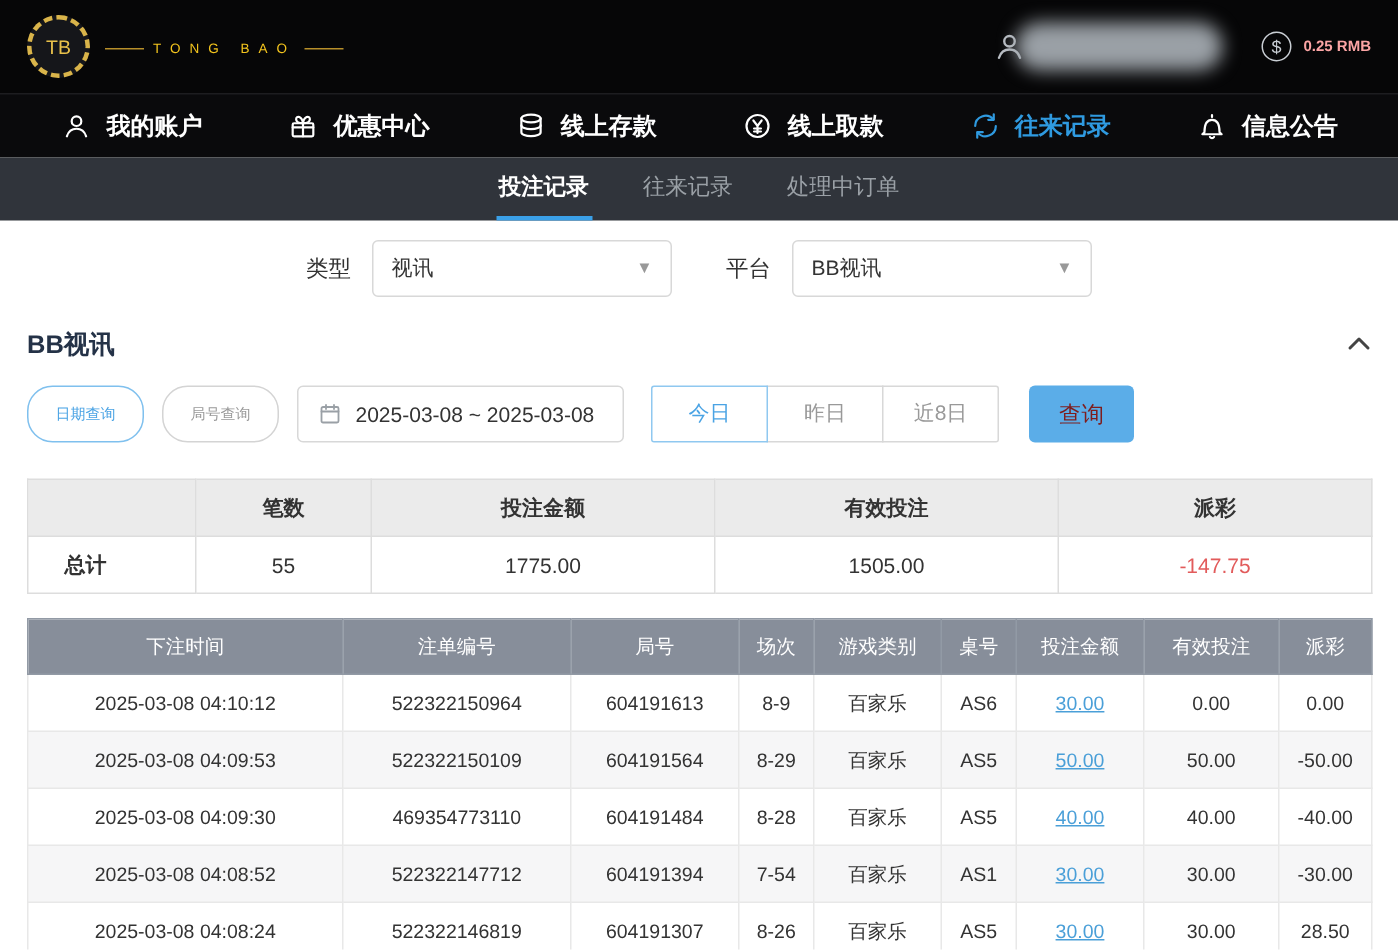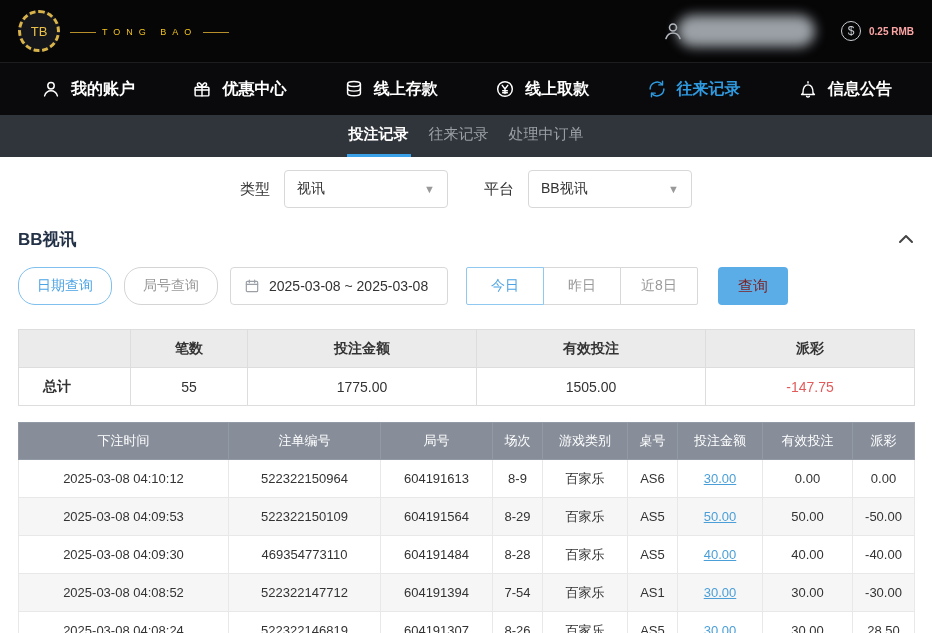--- a/index.html
+++ b/index.html
@@ -18,49 +18,49 @@
   .logo-en .line { width:26px; height:1px; background:#b78f2a; }
   .header-right { margin-left:auto; display:flex; align-items:center; gap:26px; }
   .user-area { display:flex; align-items:center; }
   .blur-pill { width:138px; height:32px; border-radius:16px; background:#9aa0a6; filter:blur(6px); margin-left:-8px; }
   .balance { display:flex; align-items:center; gap:8px; }
   .coin-icon { width:20px; height:20px; border-radius:50%; border:1.5px solid #c9ced4; color:#c9ced4;
     font-size:12px; display:flex; align-items:center; justify-content:center; }
   .balance-text { color:#fca5a5; font-size:10px; font-weight:bold; }
 
   
-  .main-nav { height:53px; background:#0a0a0c; border-top:1px solid #1d1d20;
+  .main-nav { height:43px; background:#0a0a0c; border-top:1px solid #1d1d20;
     display:flex; align-items:center; justify-content:space-between; padding:0 40px; }
   .nav-item { display:flex; align-items:center; gap:9px; color:#fff; font-size:16px; font-weight:bold; cursor:pointer; }
   .nav-item.active { color:#2f9ae0; }
   .nav-item svg { display:block; }
 
   
-  .sub-nav { height:42px; background:#30343b; display:flex; justify-content:center; align-items:stretch; gap:16px; }
+  .sub-nav { height:42px; background:#30343b; display:flex; justify-content:center; align-items:stretch; gap:32px; }
   .tab { display:flex; align-items:center; color:#9aa0a6; font-size:15px; cursor:pointer;
     border-bottom:3px solid transparent; padding:0 2px; }
   .tab.active { color:#fff; font-weight:bold; border-bottom-color:#3aa0e8; }
 
   
   .filter-row { display:flex; justify-content:center; align-items:center; gap:36px; margin-top:12px; height:40px; }
   .filter-group { display:flex; align-items:center; gap:14px; }
   .filter-label { font-size:15px; color:#333; }
-  .select { width:164px; height:38px; border:1px solid #d8d8d8; border-radius:4px; background:#fff;
+  .select { width:200px; height:38px; border:1px solid #d8d8d8; border-radius:4px; background:#fff;
     display:flex; align-items:center; justify-content:space-between; padding:0 12px; font-size:14px; color:#333; cursor:pointer; }
   .select .caret { color:#999; font-size:11px; }
 
   
   .section-row { display:flex; justify-content:space-between; align-items:center; margin:18px 18px 0; height:24px; }
   .section-title { font-size:17px; font-weight:bold; color:#243247; }
   .collapse-btn { cursor:pointer; display:flex; align-items:center; }
 
   
   .toolbar { display:flex; align-items:center; margin:16px 18px 0; gap:12px; }
   .btn-pill { height:38px; padding:0 18px; border-radius:17px; display:flex; align-items:center;
-    justify-content:center; font-size:14px; background:#fff; cursor:pointer; }
+    justify-content:center; font-size:10px; background:#fff; cursor:pointer; }
   .btn-date-query { border:1px solid #7fc0ee; color:#4aa3e4; }
   .btn-round-query { border:1px solid #d4d4d4; color:#999; }
   .date-input { height:38px; border:1px solid #d8d8d8; border-radius:4px; background:#fff;
     display:flex; align-items:center; gap:9px; padding:0 13px; font-size:14px; color:#333; min-width:218px; cursor:text; }
   .quick-group { display:flex; margin-left:6px; }
   .quick { width:78px; height:38px; display:flex; align-items:center; justify-content:center; font-size:14px;
     background:#fff; border:1px solid #d8d8d8; color:#999; margin-left:-1px; cursor:pointer; }
   .quick:first-child { margin-left:0; border-radius:2px 0 0 2px; }
   .quick:last-child { border-radius:0 2px 2px 0; }
   .quick.active { border-color:#8fc8f0; color:#4aa3e4; position:relative; z-index:1; }

